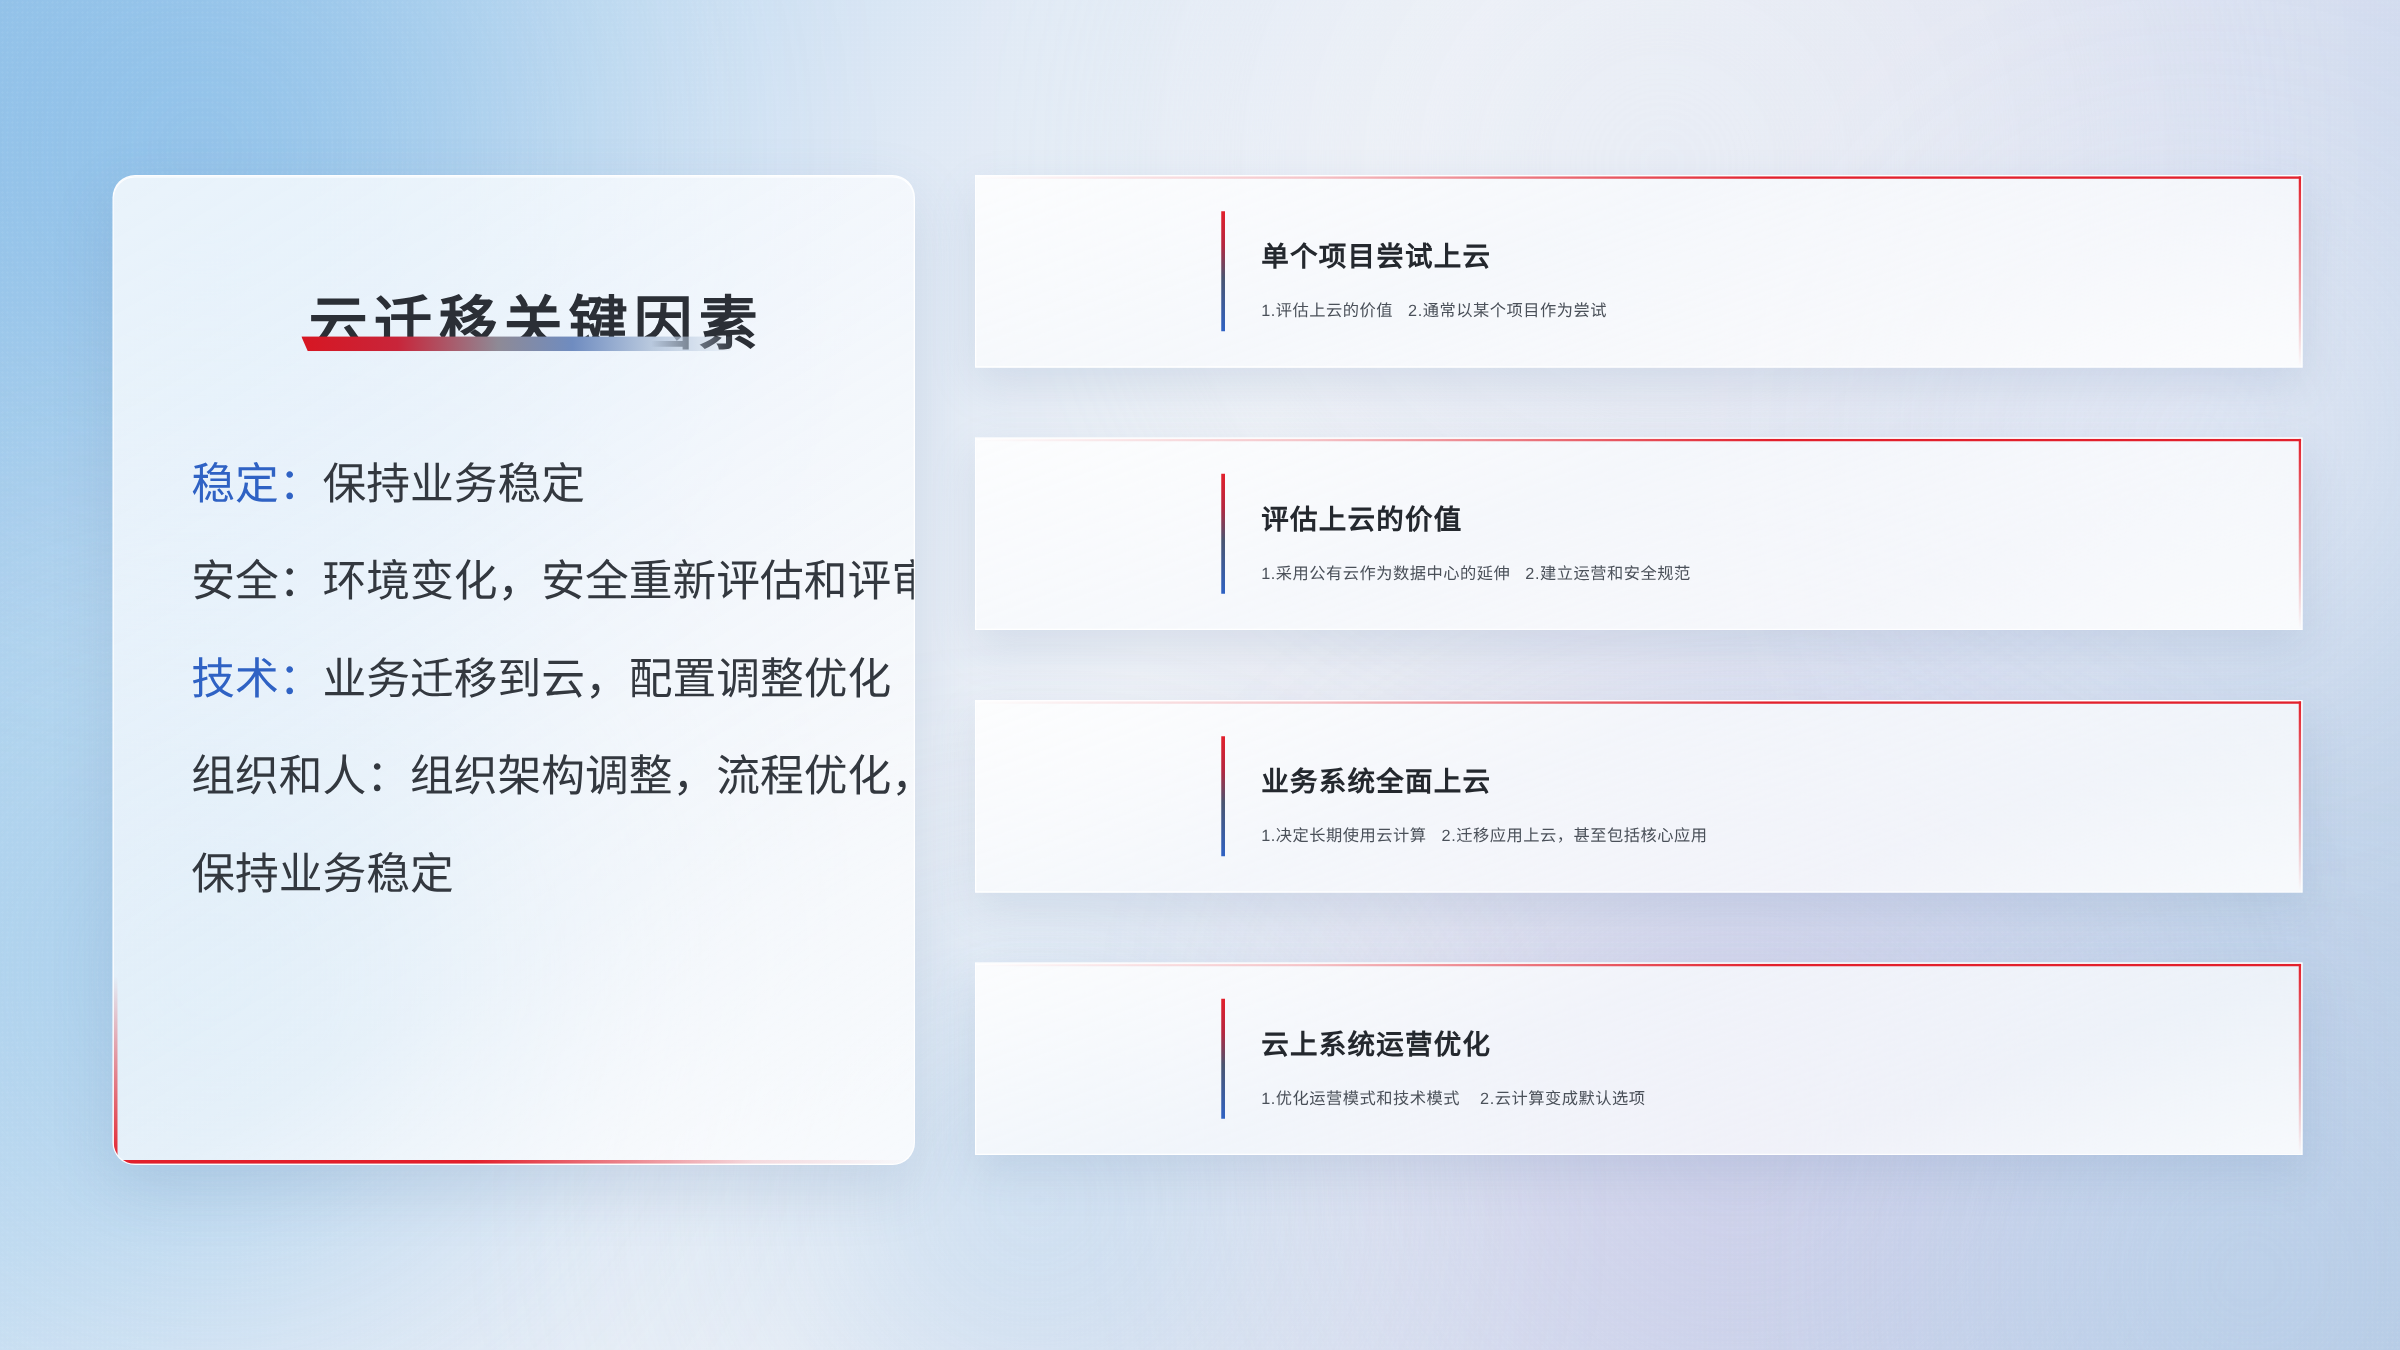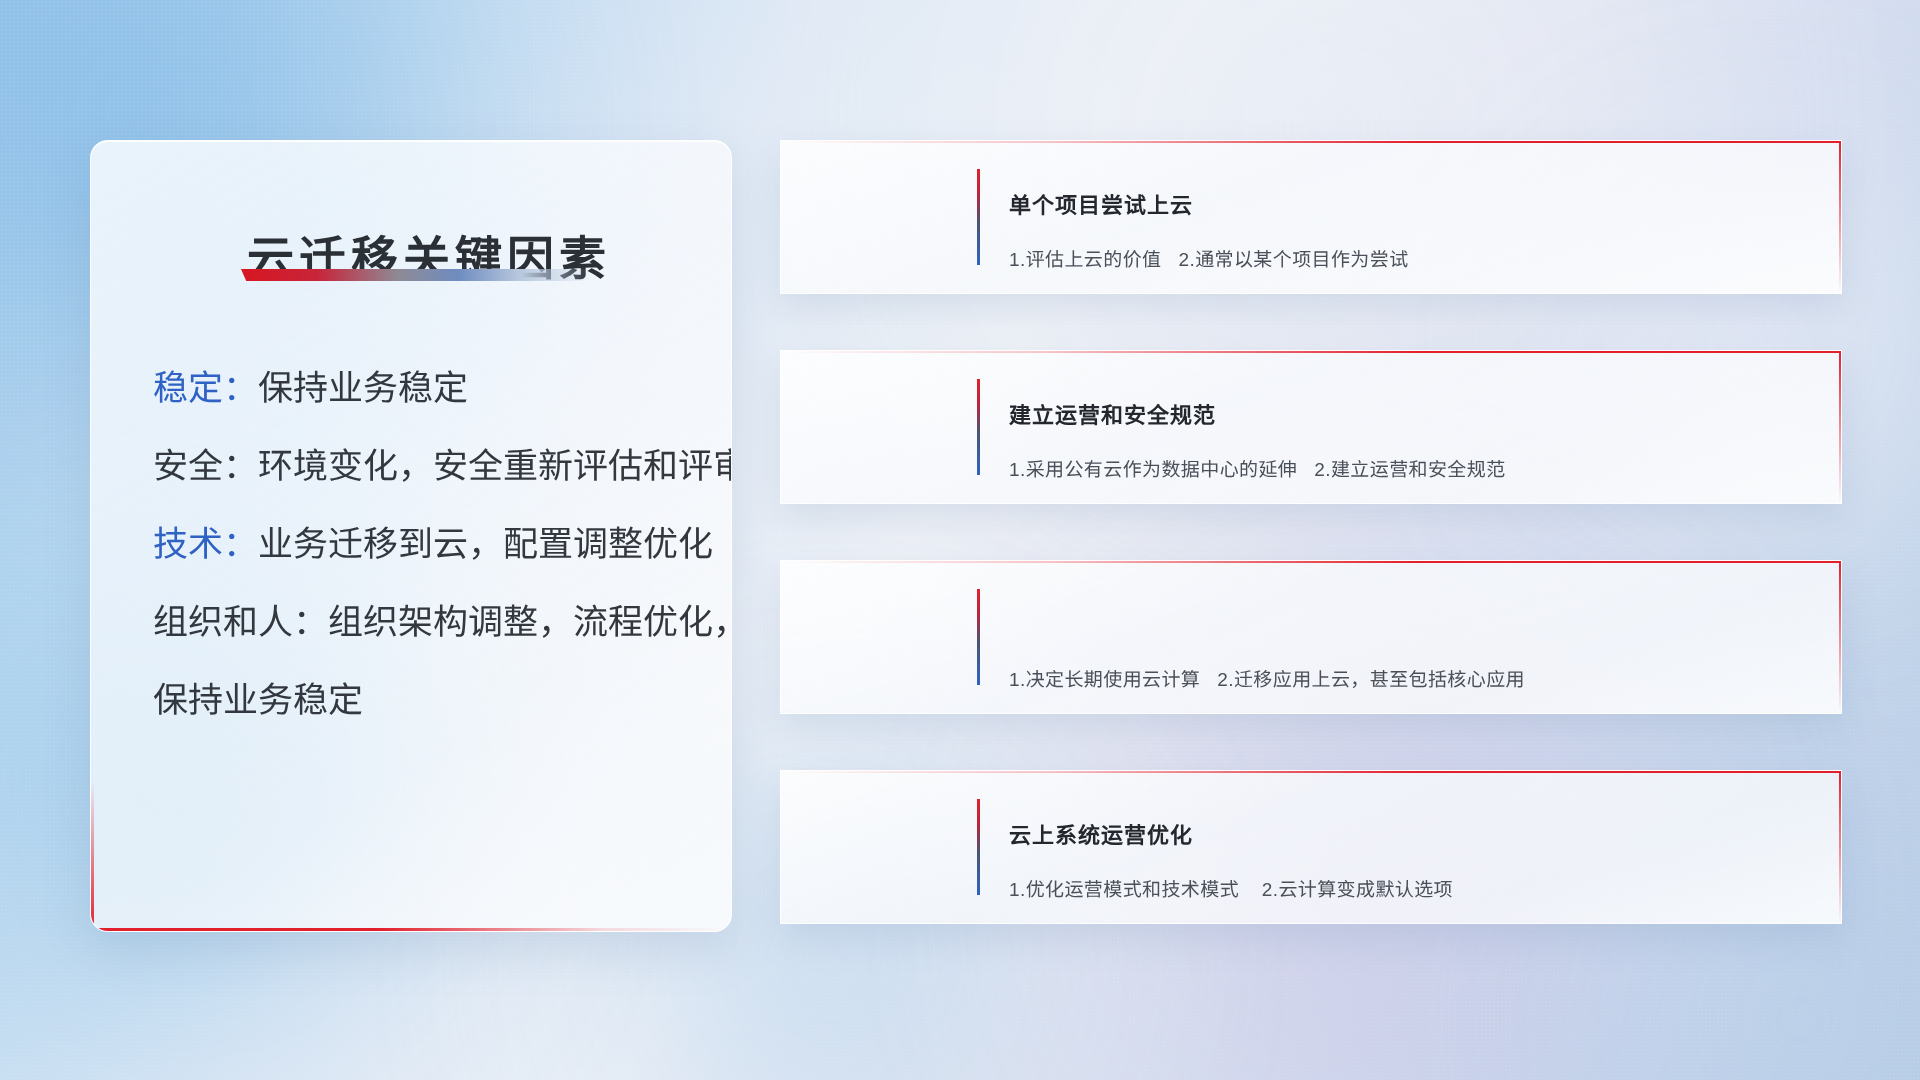--- a/index.html
+++ b/index.html
@@ -124,21 +124,21 @@
   .divider{
     position:absolute;left:196px;top:28px;width:3px;height:96px;
     background:linear-gradient(180deg,#e2202c 0%,#b6263f 28%,#4a5570 55%,#2f62c4 100%);
   }
   .s-title{
     position:absolute;left:228px;top:28px;
     font-size:22px;font-weight:bold;color:#24282e;letter-spacing:1px;
   }
   .s-desc{
     position:absolute;left:228px;top:84px;
-    font-size:19px;color:#4a5059;letter-spacing:.4px;white-space:pre;text-align:right;
+    font-size:13px;color:#4a5059;letter-spacing:.4px;white-space:pre;text-align:right;
   }
 </style>
 </head>
 <body>
 
 <div class="bg">
   <div class="bg-base"></div>
   <div class="blob b1"></div>
   <div class="blob b2"></div>
   <div class="blob b3"></div>
@@ -188,29 +188,30 @@
     <div class="divider"></div>
     <h2 class="s-title">单个项目尝试上云</h2>
     <p class="s-desc">1.评估上云的价值   2.通常以某个项目作为尝试</p>
   </section>
 
   <section class="step s2">
     <div class="ghost-num">
       <span class="gn-inner">02</span>
     </div>
     <div class="divider"></div>
-    <h2 class="s-title">建立运营和安全规范</h2>
+    <h2 class="s-title">评估上云的价值</h2>
     <p class="s-desc">1.采用公有云作为数据中心的延伸   2.建立运营和安全规范</p>
   </section>
 
   <section class="step s3">
     <div class="ghost-num">
       <span class="gn-inner">03</span>
     </div>
     <div class="divider"></div>
+    <h2 class="s-title">业务系统全面上云</h2>
     <p class="s-desc">1.决定长期使用云计算   2.迁移应用上云，甚至包括核心应用</p>
   </section>
 
   <section class="step s4">
     <div class="ghost-num">
       <span class="gn-inner">04</span>
     </div>
     <div class="divider"></div>
     <h2 class="s-title">云上系统运营优化</h2>
     <p class="s-desc">1.优化运营模式和技术模式    2.云计算变成默认选项</p>

